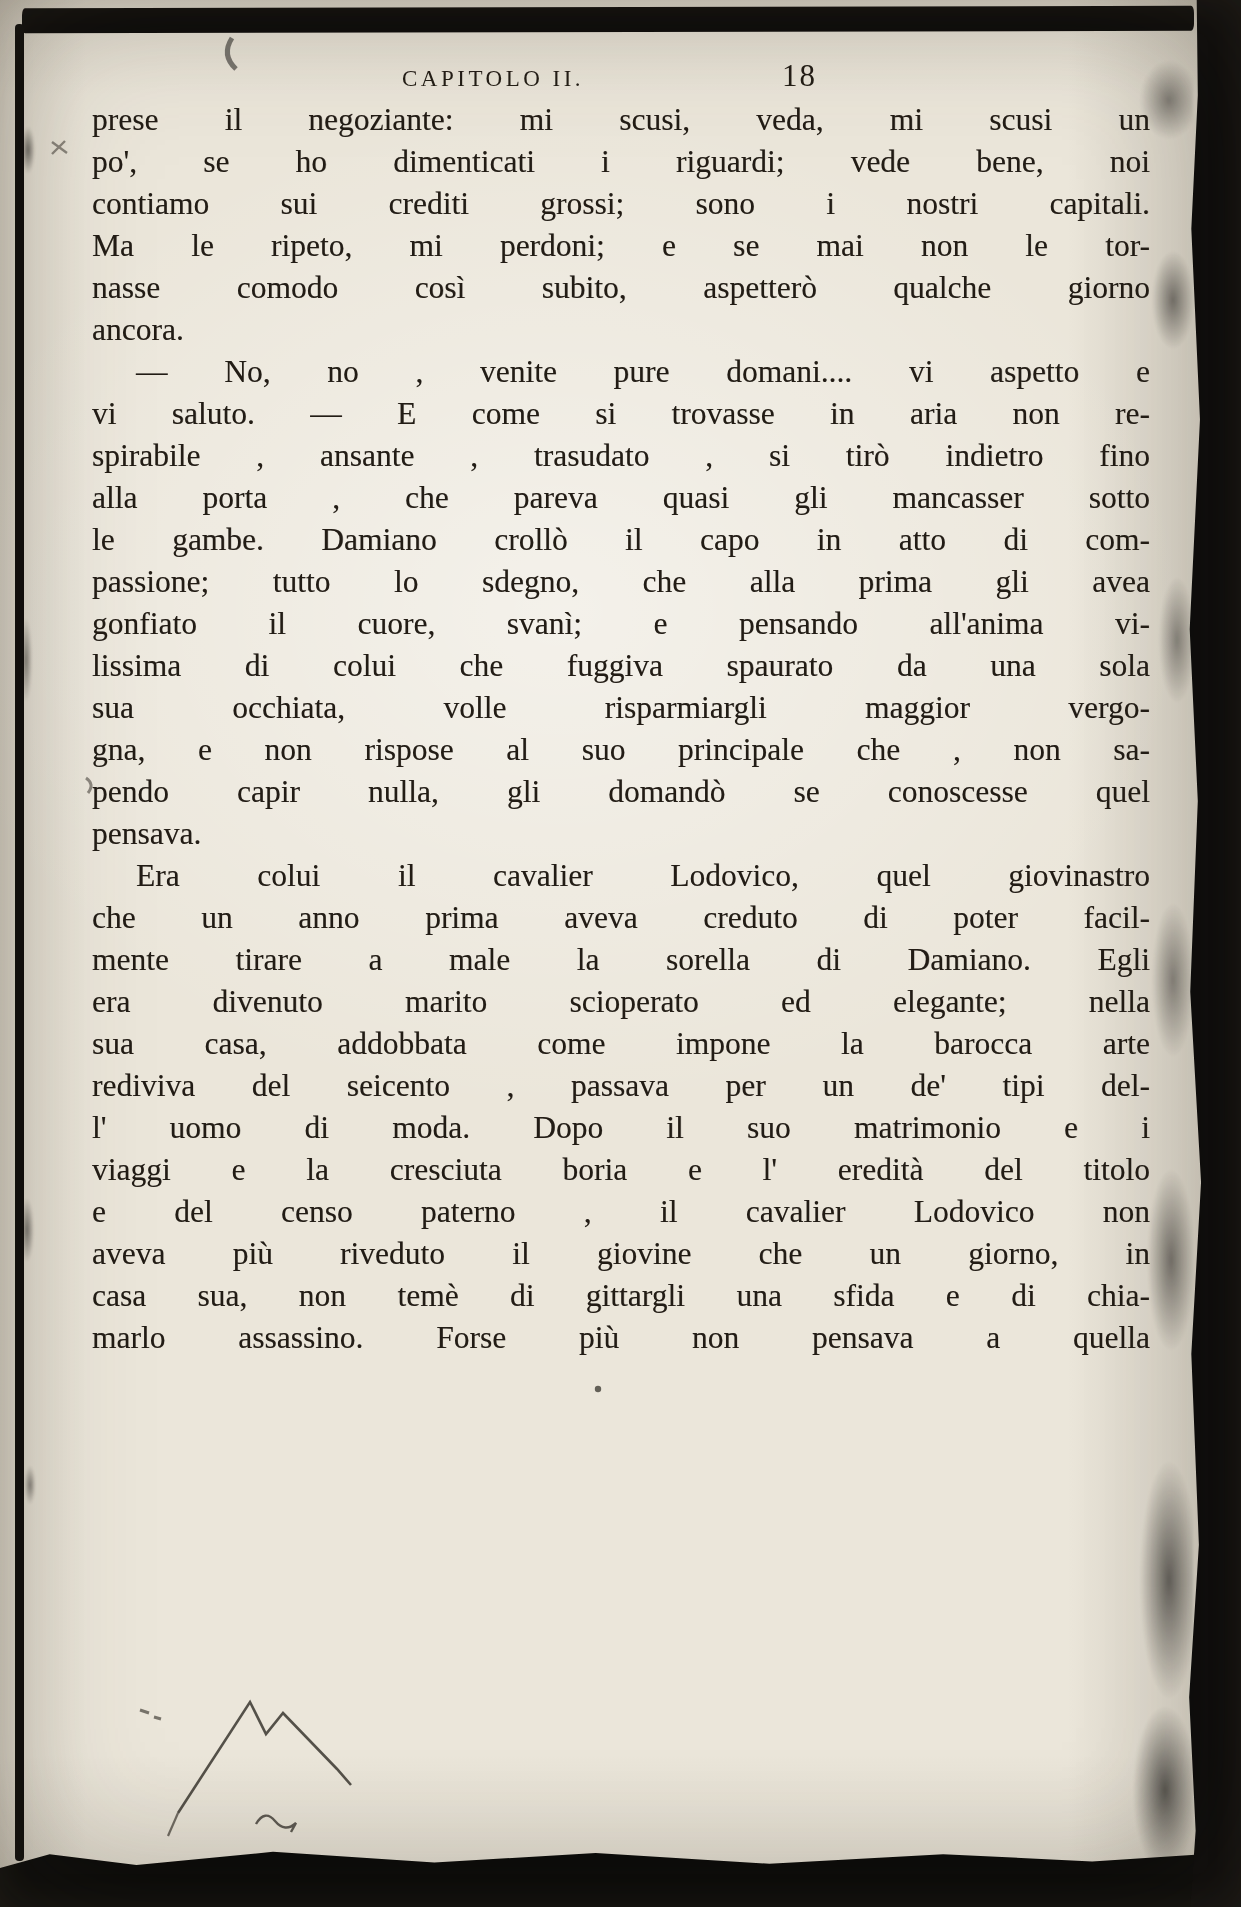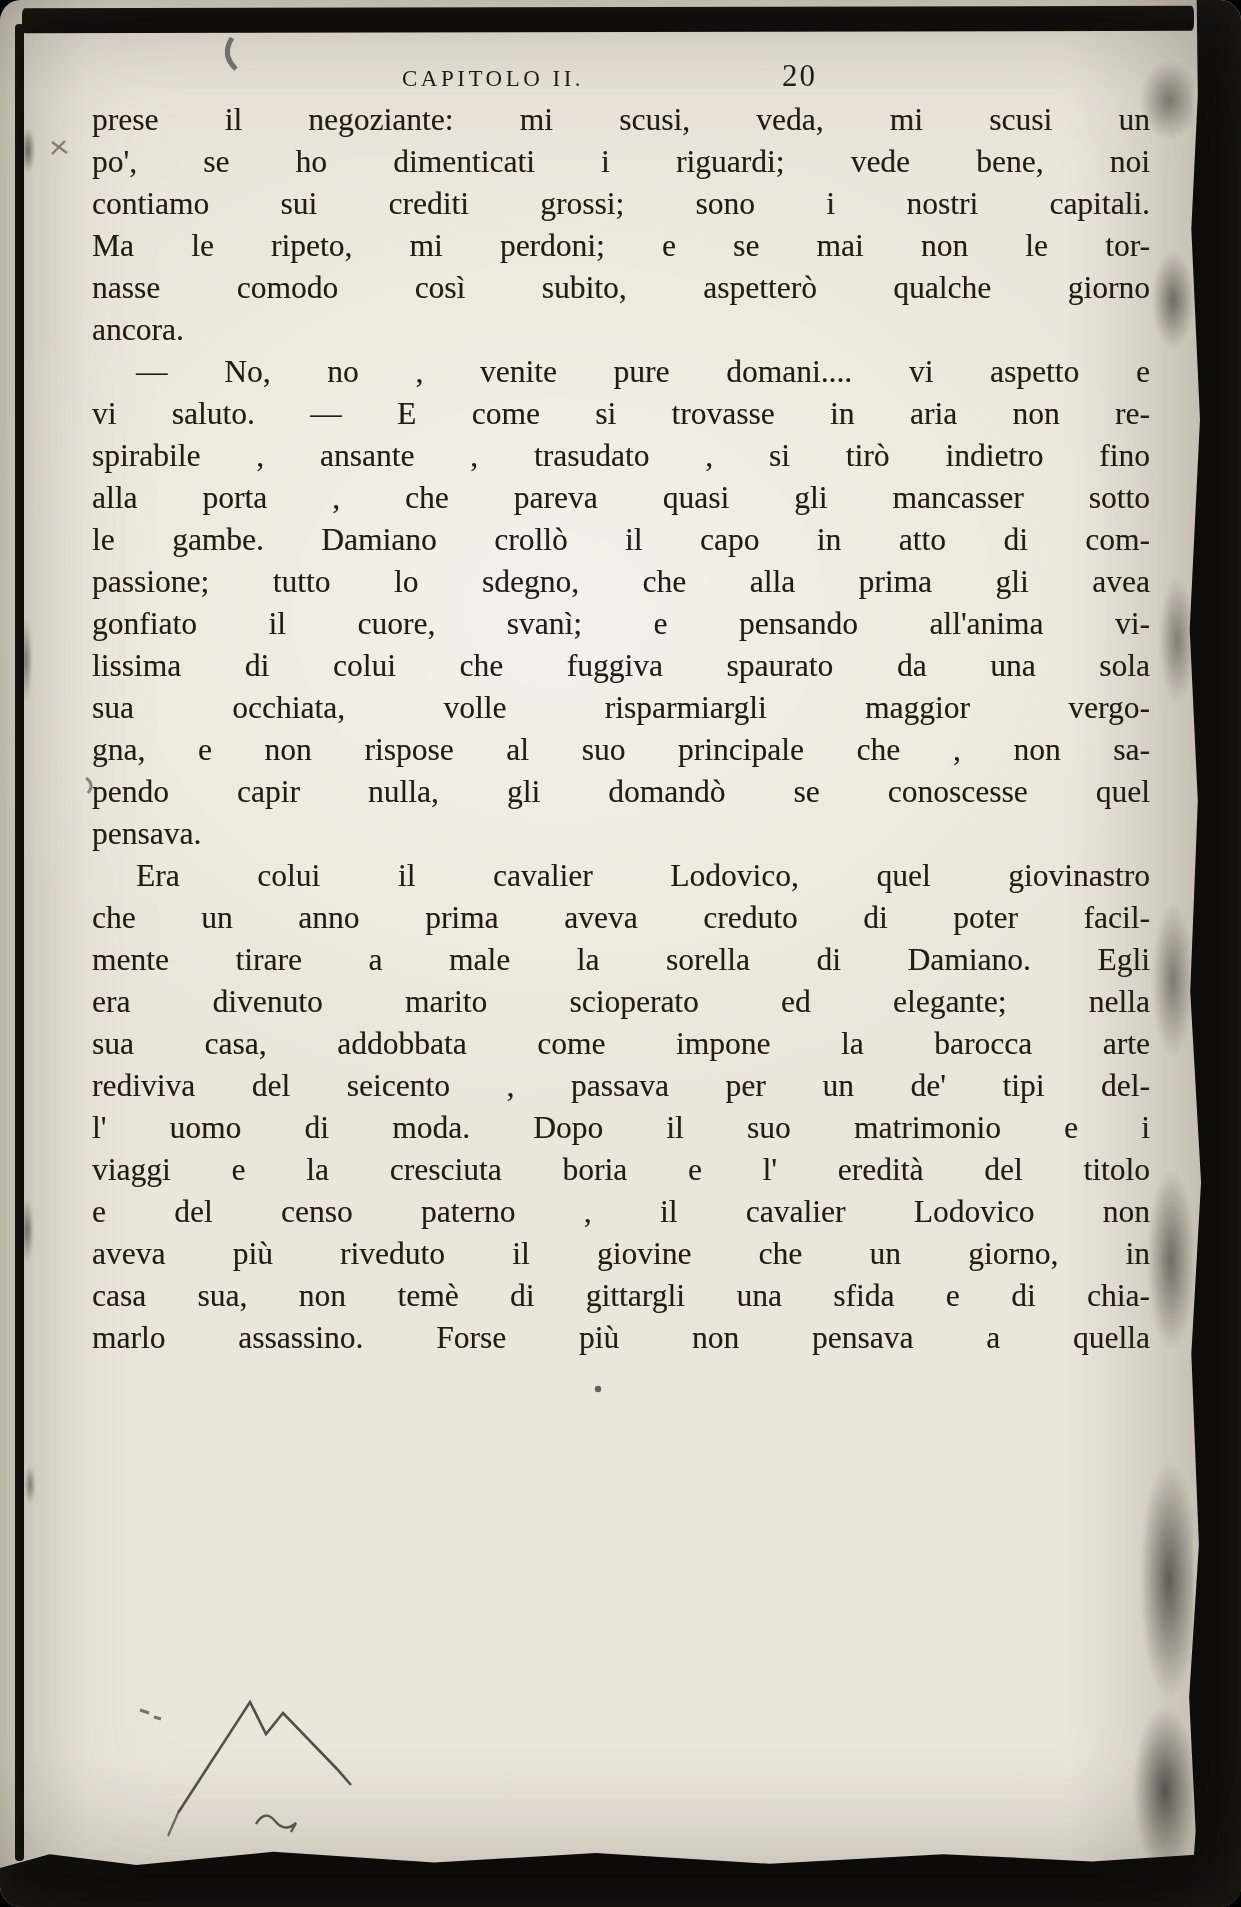--- a/index.html
+++ b/index.html
@@ -1,21 +1,20 @@
 <!DOCTYPE html>
 <html style="--page_bg: #ebe6da; --ink: #221c15; --edge: #0a0909;"><head>
 <meta charset="utf-8">
 <title></title>
 <style>
   html,body{margin:0;padding:0;background:#000;}
   .page{
     position:relative;width:1241px;height:1907px;overflow:hidden;
     background:var(--page_bg,#ebe6da);
     font-family:"Liberation Serif","DejaVu Serif",serif;
-    border-radius:21px;
   }
   .texture{
     position:absolute;inset:0;pointer-events:none;
     background:
       radial-gradient(900px 720px at 45% 32%, rgba(255,255,255,0.45), rgba(255,255,255,0) 70%),
       linear-gradient(90deg, rgba(110,100,85,0.14), rgba(110,100,85,0) 7%, rgba(110,100,85,0) 86%, rgba(100,92,78,0.22) 98%),
       linear-gradient(180deg, rgba(110,100,85,0.10), rgba(110,100,85,0) 5%, rgba(110,100,85,0) 92%, rgba(100,92,78,0.16) 100%);
   }
   .vignette{position:absolute;inset:0;pointer-events:none;
     box-shadow:inset 0 0 150px rgba(70,60,45,0.28), inset 0 0 35px rgba(80,70,55,0.16);}
@@ -59,21 +58,21 @@
   .doodles{position:absolute;left:0;top:0;pointer-events:none;}
 </style>
 </head>
 <body>
 
 <div class="page">
   <div class="texture"></div>
 
   <header class="running-head">
     <span class="chapter">CAPITOLO II.</span>
-    <span class="folio">20</span>
+    <span class="folio">18</span>
   </header>
 
   <main class="text-block">
     <p>
       <span class="line">prese il negoziante: mi scusi, veda, mi scusi un</span>
       <span class="line">po', se ho dimenticati i riguardi; vede bene, noi</span>
       <span class="line">contiamo sui crediti grossi; sono i nostri capitali.</span>
       <span class="line">Ma le ripeto, mi perdoni; e se mai non le tor-</span>
       <span class="line">nasse comodo così subito, aspetterò qualche giorno</span>
       <span class="line end">ancora.</span>

